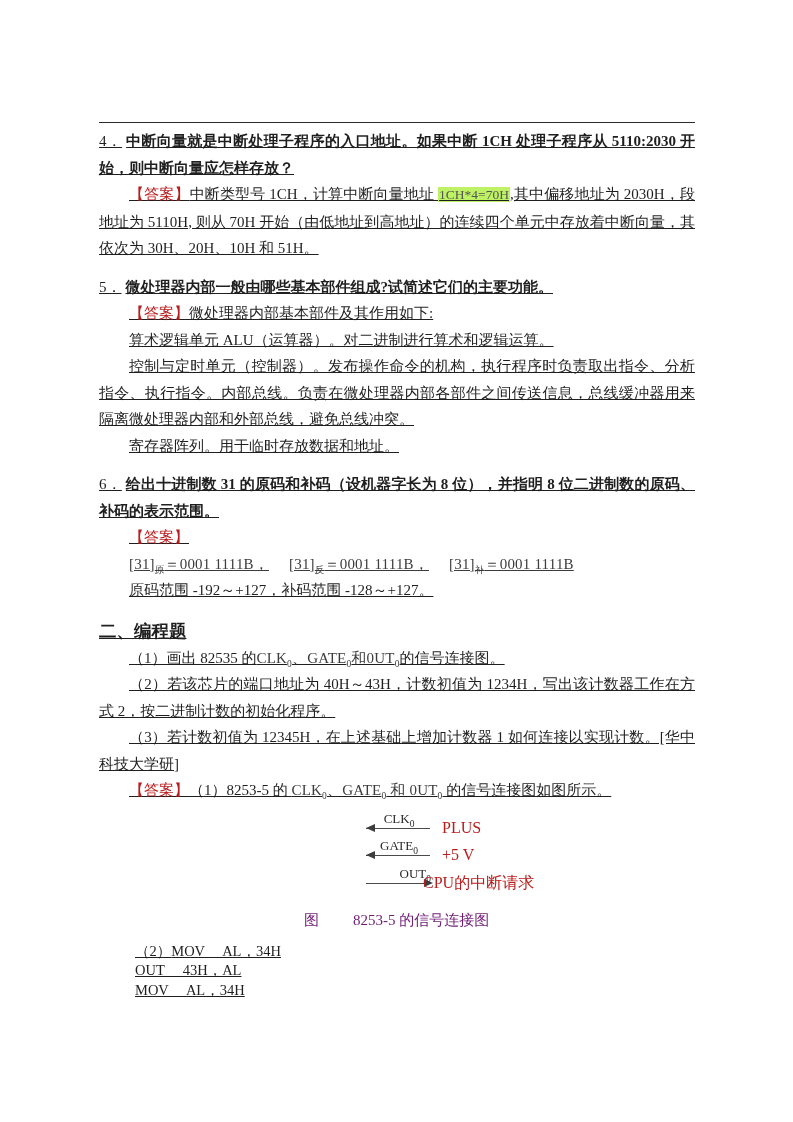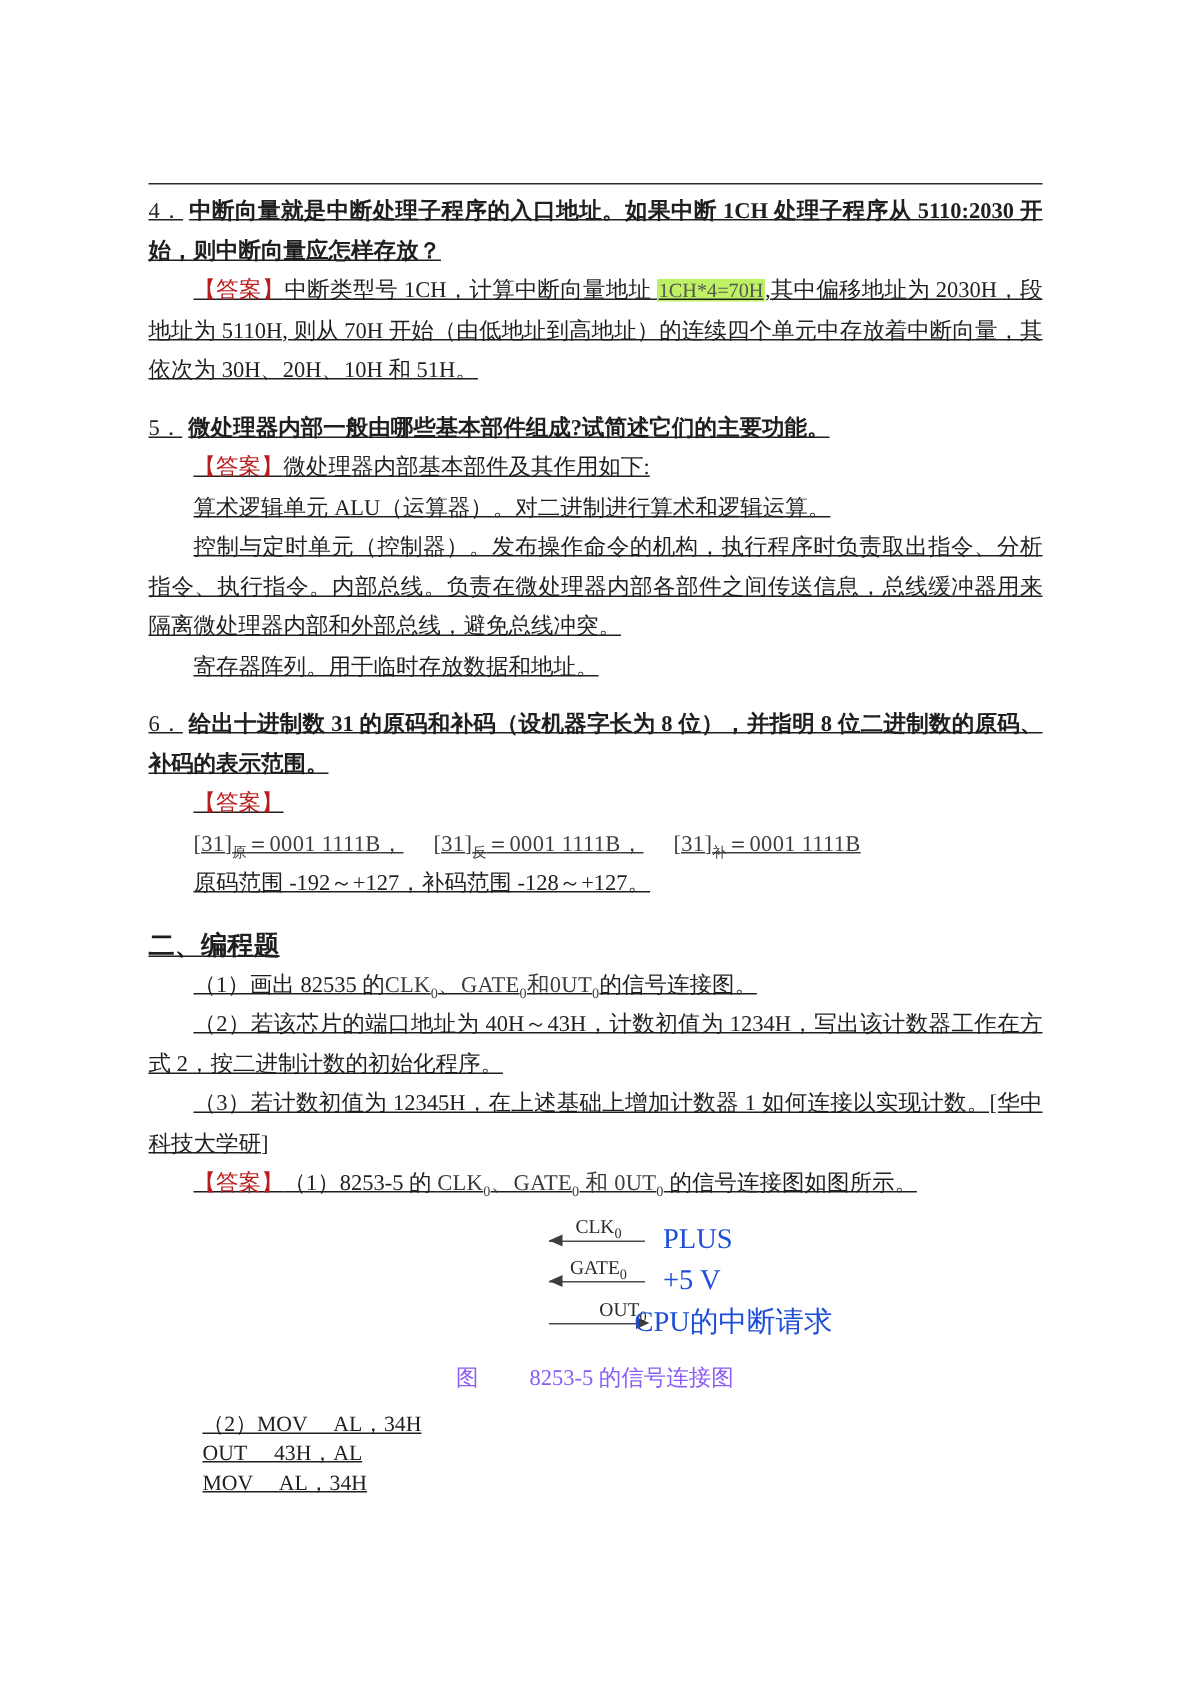--- a/index.html
+++ b/index.html
@@ -40,22 +40,22 @@
     position:absolute;width:0;height:0;
     border-top:4px solid transparent;border-bottom:4px solid transparent;
     border-right:9px solid #3d3d3d;
   }
   .arrow-right{
     position:absolute;width:0;height:0;
     border-top:4px solid transparent;border-bottom:4px solid transparent;
     border-left:9px solid #3d3d3d;
   }
   .pin-label{position:absolute;font-size:13px;color:#2a2a2a;width:64px;text-align:center;line-height:14px;}
-  .src-label{position:absolute;font-size:19px;color:#1d4ed8;line-height:14px;white-space:nowrap;}
-  .fig-caption{position:absolute;left:205px;top:99px;font-size:15px;color:#8b5cf6;white-space:nowrap;}
+  .src-label{position:absolute;font-size:16px;color:#b91c1c;line-height:14px;white-space:nowrap;}
+  .fig-caption{position:absolute;left:205px;top:99px;font-size:15px;color:#701a75;white-space:nowrap;}
   .cap-gap{display:inline-block;width:34px;}
   
   .code-block{margin-top:10px;padding-left:36px;font-size:14.5px;line-height:19.5px;}
   .code-line{white-space:pre;text-align:left;}
 </style>
 </head>
 <body>
 
 <div class="content">
 

